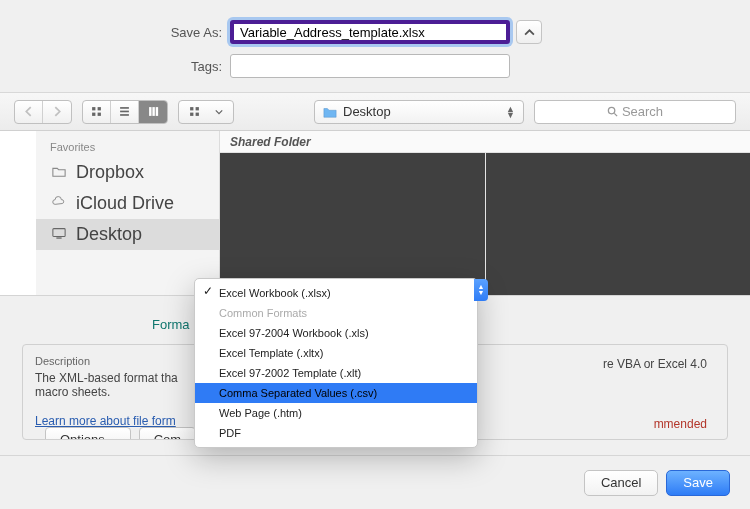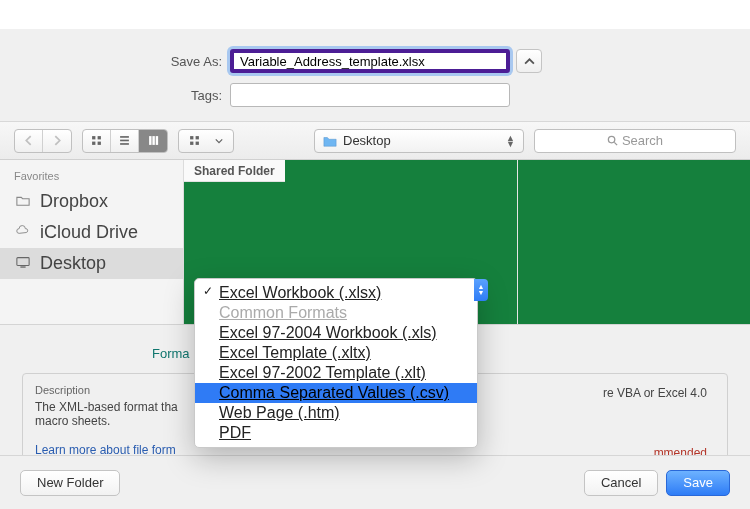--- a/index.html
+++ b/index.html
@@ -14,21 +14,20 @@
 
   
   .top {
     padding: 20px 40px 14px 40px;
     display: grid;
     grid-template-columns: 190px 280px 40px;
     row-gap: 10px;
     align-items: center;
     background: #f0f0f0;
     border-bottom: 1px solid #d8d8d8;
-    margin-top: 29px;
   }
   .top .label { text-align: right; padding-right: 8px; color: #555; }
   .top input[type=text] {
     width: 100%;
     height: 24px;
     padding: 2px 6px;
     border: 1px solid #b8b8b8;
     border-radius: 3px;
     background: #fff;
     font-size: 13px;
@@ -99,21 +98,22 @@
     border-radius: 4px;
     background: #fff;
     display: flex; align-items: center; justify-content: center;
     gap: 4px; color: #999;
   }
 
   
   .browser {
     display: flex;
     height: 164px;
-    background: #15803d;
+    background: #404040;
+    margin-left: 36px;
   }
   .sidebar {
     width: 184px;
     background: #f4f4f4;
     border-right: 1px solid #dcdcdc;
     padding: 6px 0;
   }
   .sidebar .hdr {
     font-size: 11px; color: #888;
     padding: 4px 12px 4px 14px;
@@ -123,21 +123,22 @@
     padding: 5px 12px 5px 14px;
     gap: 8px; color: #444;
     font-size: 18px;
   }
   .side-item.selected { background: #dcdcdc; }
   .side-item .ico { width: 18px; text-align: center; color: #777; }
 
   .columns {
     flex: 1;
     display: flex;
-    flex-direction: row;
+    flex-direction: column;
+    font-style: italic;
   }
   .col-header {
     height: 22px;
     border-bottom: 1px solid #e2e2e2;
     background: #fafafa;
     font-size: 12px; color: #555; font-weight: 600;
     display: flex; align-items: center; padding: 0 10px;
   }
   .col-body { flex: 1; display: flex; }
   .col-body .col1, .col-body .col2 {
@@ -244,25 +245,24 @@
     right: -11px; top: 0;
     width: 14px; height: 22px;
     background: linear-gradient(#5aa1ff,#2e7cf6);
     border-radius: 0 4px 4px 0;
     display: flex; flex-direction: column; align-items: center; justify-content: center;
     color: #fff; font-size: 7px; line-height: 6px;
   }
   .menu .mi {
     display: flex; align-items: center;
     height: 20px;
-    font-size: 16px;
+    font-size: 11px;
     padding: 0 14px 0 24px;
     color: #222;
     position: relative;
-    text-decoration: underline;
   }
   .menu .mi.checked::before {
     content: '✓';
     position: absolute; left: 8px; top: 1px;
     font-size: 12px;
   }
   .menu .mi.section {
     color: #aaa; cursor: default;
   }
   .menu .mi.highlight {
@@ -426,21 +426,20 @@
     <div class="desc-bottom-right">mmended</div>
 
     <div class="btn-row-under">
       <div class="small-btn">Options...</div>
       <div class="small-btn">Com</div>
     </div>
   </div>
 </div>
 
 <div class="bottom">
-  <div class="mac-btn" style="margin-left:0">New Folder</div>
   <div class="spacer-flex"></div>
   <div class="mac-btn">Cancel</div>
   <div class="mac-btn primary">Save</div>
 </div>
 
 <div class="menu">
   <div class="menu-top">
       <span>▲</span>
       <span>▼</span>
     </div>

